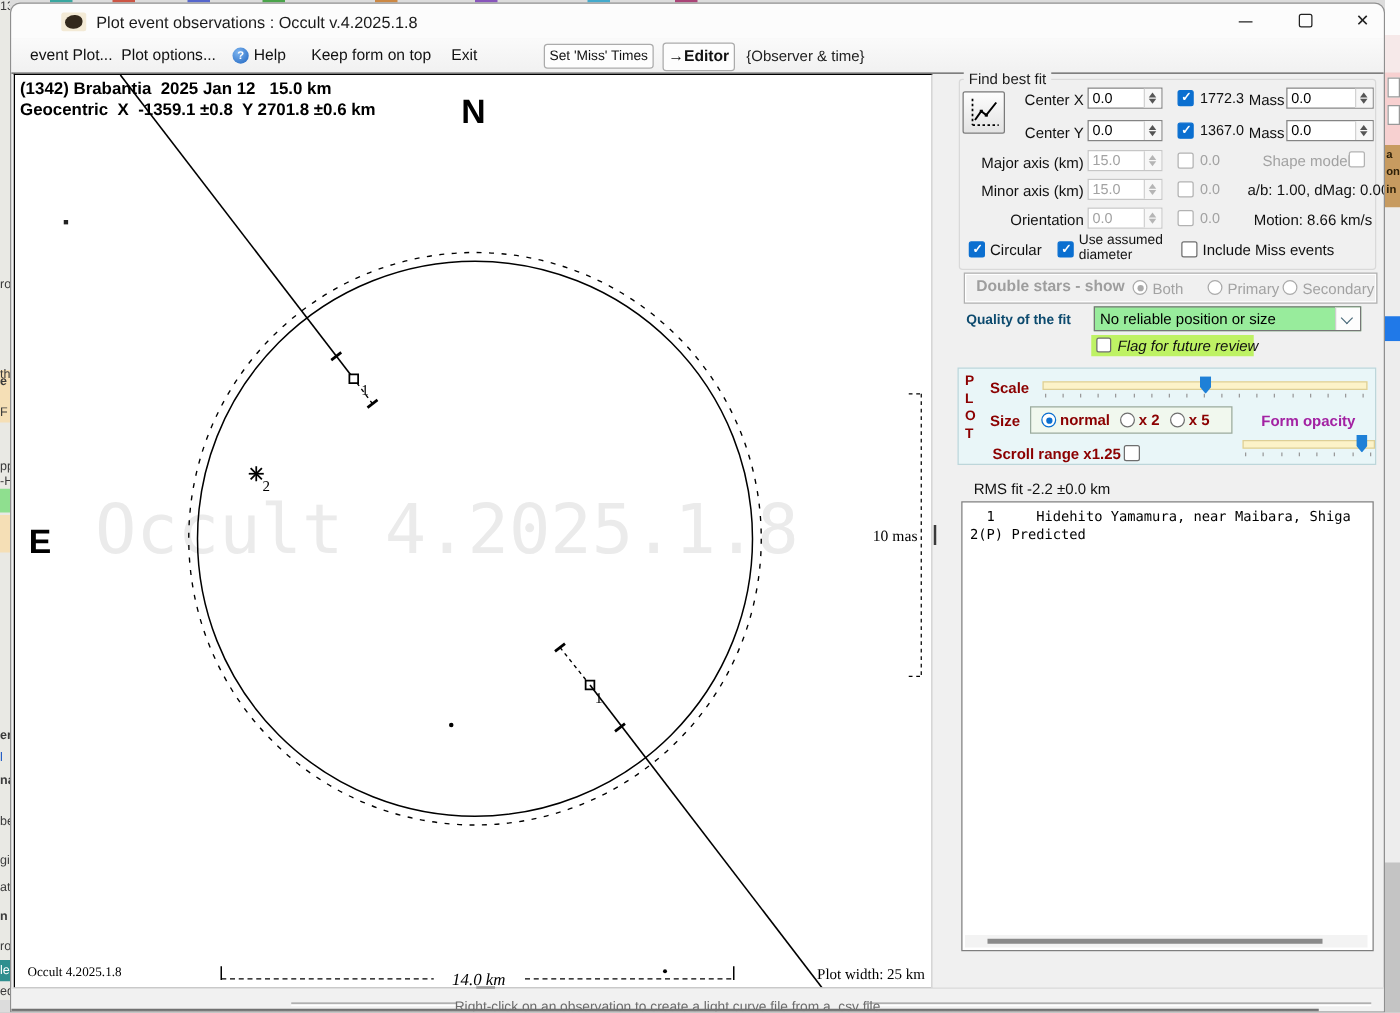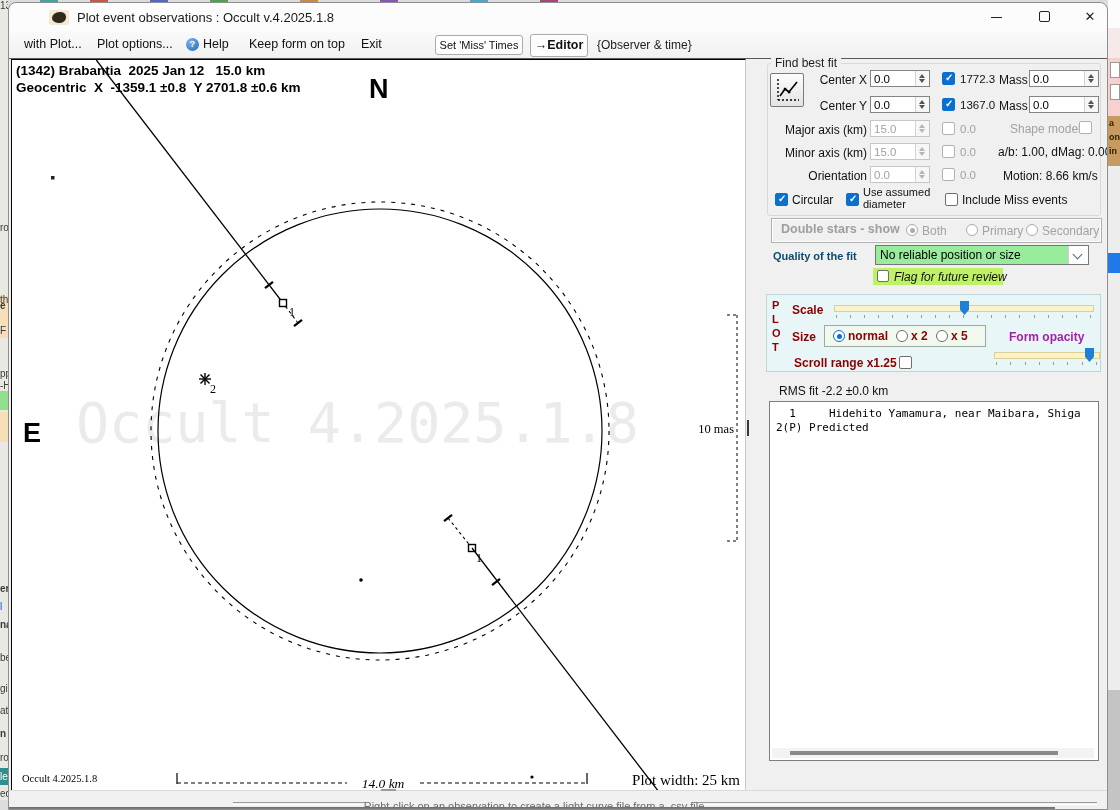--- a/index.html
+++ b/index.html
@@ -32,21 +32,21 @@
   #btn-editor{left:521px;top:3px;width:58px;height:23px;font-size:12.5px;font-weight:bold;line-height:21px;}
   #observer{left:588px;top:7px;font-size:12px;color:#222;}
   
   #plot{left:2px;top:56px;width:735px;height:732px;background:#fff;
         border:1px solid #000;border-right:1px solid #c9c9c9;box-sizing:border-box;}
   #plot svg{position:absolute;left:0;top:0;}
   .phead{left:4px;font-size:13.5px;font-weight:bold;color:#000;white-space:pre;}
   #compass-n{left:357px;top:14px;font-size:27px;font-weight:bold;}
   #compass-e{left:11px;top:358px;font-size:27px;font-weight:bold;}
   #plotver{left:10px;top:713px;font-family:"Liberation Serif",serif;font-size:10.5px;}
-  #plotwidth{left:528px;top:712px;width:200px;text-align:right;font-family:"Liberation Serif",serif;font-size:15px;}
+  #plotwidth{left:528px;top:712px;width:200px;text-align:right;font-family:"Liberation Serif",serif;font-size:12px;}
   #septick{left:738px;top:417px;width:2px;height:16px;background:#3a3a3a;}
   
   .grp{border:1px solid #d9d9d9;border-radius:3px;box-sizing:border-box;}
   .grplbl{background:#f0f0f0;padding:0 4px;font-size:12px;color:#1b1b1b;}
   .lbl{font-size:12px;color:#111;white-space:nowrap;}
   .lbl.r{text-align:right;}
   .dis{color:#a2a2a2 !important;}
   .spin{background:#fff;border:1px solid #848484;box-sizing:border-box;}
   .spin input{position:absolute;left:0;top:0;border:0;outline:0;background:transparent;
               font-family:"Liberation Sans",sans-serif;font-size:11.5px;padding:1px 0 0 3px;
@@ -163,21 +163,21 @@
       <div class="abs wbtn" id="btn-min">
           <i></i>
         </div>
       <div class="abs wbtn" id="btn-max">
           <i></i>
         </div>
       <div class="abs wbtn" id="btn-close"><span>✕</span></div>
     </div>
 
     <div class="abs" id="menubar">
-      <div class="abs mitem" style="left:15px">with Plot...</div>
+      <div class="abs mitem" style="left:15px">event Plot...</div>
       <div class="abs mitem" style="left:88px">Plot options...</div>
       <div class="abs" id="helpicon">?</div>
       <div class="abs mitem" style="left:194px">Help</div>
       <div class="abs mitem" style="left:240px">Keep form on top</div>
       <div class="abs mitem" style="left:352px">Exit</div>
       <div class="abs tbtn" id="btn-miss">Set 'Miss' Times</div>
       <div class="abs tbtn" id="btn-editor">→Editor</div>
       <div class="abs mitem" id="observer">{Observer &amp; time}</div>
     </div>
 

